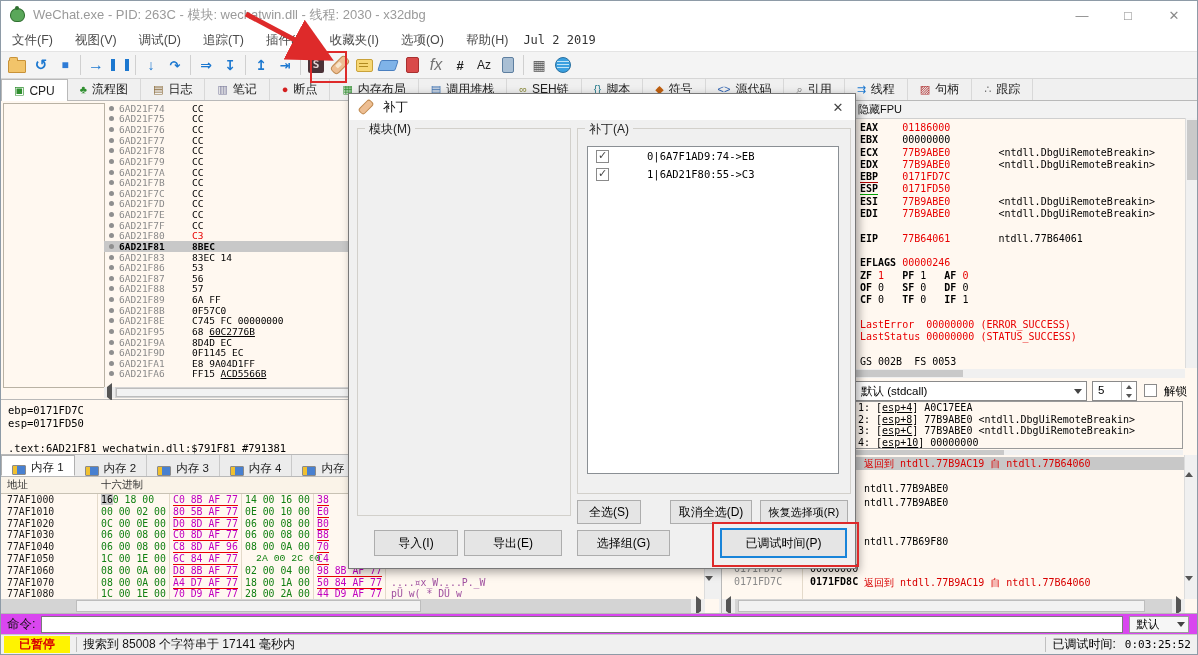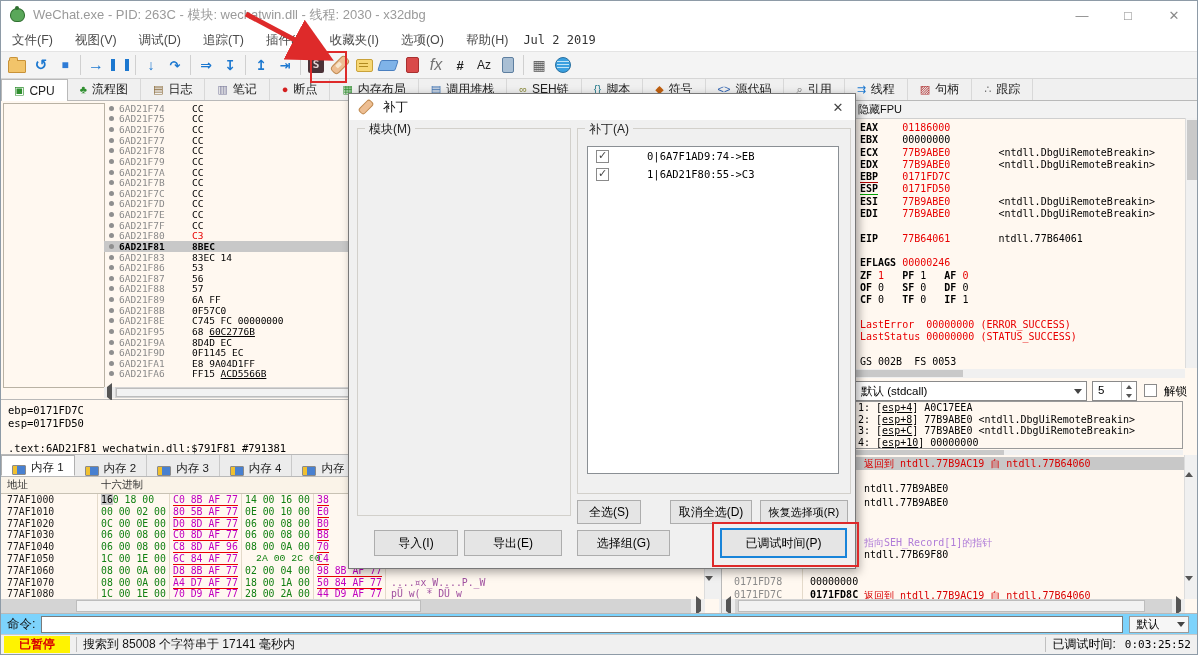--- a/index.html
+++ b/index.html
@@ -119,21 +119,21 @@
   .spin-btns i{display:block;width:0;height:0;border-left:3px solid transparent;border-right:3px solid transparent}
   .spin-up{border-bottom:4px solid #555}.spin-dn{border-top:4px solid #555}
   .chkbox{position:absolute;left:294px;top:283px;width:13px;height:13px;background:#FFF;border:1px solid #8A8A8A;box-sizing:border-box}
   .chklabel{position:absolute;left:314px;top:283px;font-size:11.5px}
   #argsbox{position:absolute;left:3px;top:300px;width:330px;height:48px;border:1px solid #9A9A9A;box-sizing:border-box;background:#FFF8F0;overflow:hidden}
   .argrow{font:10px "DejaVu Sans Mono",monospace;line-height:11.6px;white-space:pre;padding-left:4px}
   .argrow u{text-decoration:underline}
   #argshscroll{position:absolute;left:3px;top:349px;width:330px;height:5px;background:#F0F0F0}
   #argshscroll .hthumb2{position:absolute;left:1px;top:0;bottom:0;width:150px;background:#C9C9C9}
   
-  #cmdbar{position:absolute;left:0;top:612px;right:0;height:21px;background:#7dd3fc;border-top:1px solid #B9B9B9;display:flex;align-items:center;box-sizing:border-box}
+  #cmdbar{position:absolute;left:0;top:612px;right:0;height:21px;background:#d946ef;border-top:1px solid #B9B9B9;display:flex;align-items:center;box-sizing:border-box}
   #cmdbar label{font-size:12.5px;margin:0 6px;color:#111}
   #cmd-input{width:1074px;height:15px;border:1px solid #7A7A7A;background:#FFF;font:11px "DejaVu Sans Mono",monospace;padding:0 3px}
   .cmd-combo{margin-left:6px;width:60px;height:17px;background:#F6F6F6;border:1px solid #9A9A9A;font-size:11.5px;display:flex;align-items:center;padding-left:6px;box-sizing:border-box}
   .cmd-combo .dd{margin-left:auto;width:14px;display:flex;justify-content:center}
   .dd i{width:0;height:0;border-left:4px solid transparent;border-right:4px solid transparent;border-top:5px solid #444;margin-top:1px}
   #statusbar{position:absolute;left:0;top:633px;right:0;bottom:0;background:#F0F0F0;border-top:1px solid #C9C9C9;display:flex;align-items:center;font-size:12px;box-sizing:border-box}
   .badge{background:#FFF300;color:#D80000;font-weight:bold;margin-left:3px;padding:0 15px;height:17px;line-height:17px}
   .st-sep{width:1px;height:15px;background:#C0C0C0;margin:0 6px}
   .st-msg{color:#111}
   .st-right{margin-left:auto;display:flex;align-items:center;margin-right:6px}
@@ -391,21 +391,20 @@
 
   <div class="pane" id="stack">
     <div class="stack-vsep"></div>
     <div id="srows">
         <div class="srow"><div class="hl"></div><span class="s-com com-red">返回到 ntdll.77B9AC19 自 ntdll.77B64060</span></div>
         <div class="srow"></div>
         <div class="srow"><span class="s-com">ntdll.77B9ABE0</span></div>
         <div class="srow"><span class="s-com">ntdll.77B9ABE0</span></div>
         <div class="srow"></div>
         <div class="srow"></div>
-        <div class="srow"><span class="s-com com-purple">指向SEH_Record[1]的指针</span></div>
         <div class="srow"><span class="s-com">ntdll.77B69F80</span></div>
         <div class="srow"></div>
         <div class="srow"><span class="s-addr">0171FD78</span><span class="s-val">00000000</span></div>
         <div class="srow"><span class="s-addr">0171FD7C</span><span class="s-val" style="font-weight: bold;">0171FD8C</span><span class="s-com com-red">返回到 ntdll.77B9AC19 自 ntdll.77B64060</span></div>
       </div>
     <div class="vscroll" style="top:0;bottom:14px">
       <div style="position:absolute;top:0;left:0;right:0"><i class="tri-up"></i></div>
       <div style="position:absolute;bottom:0;left:0;right:0"><i class="tri-down"></i></div>
     </div>
     <div class="hscroll">

